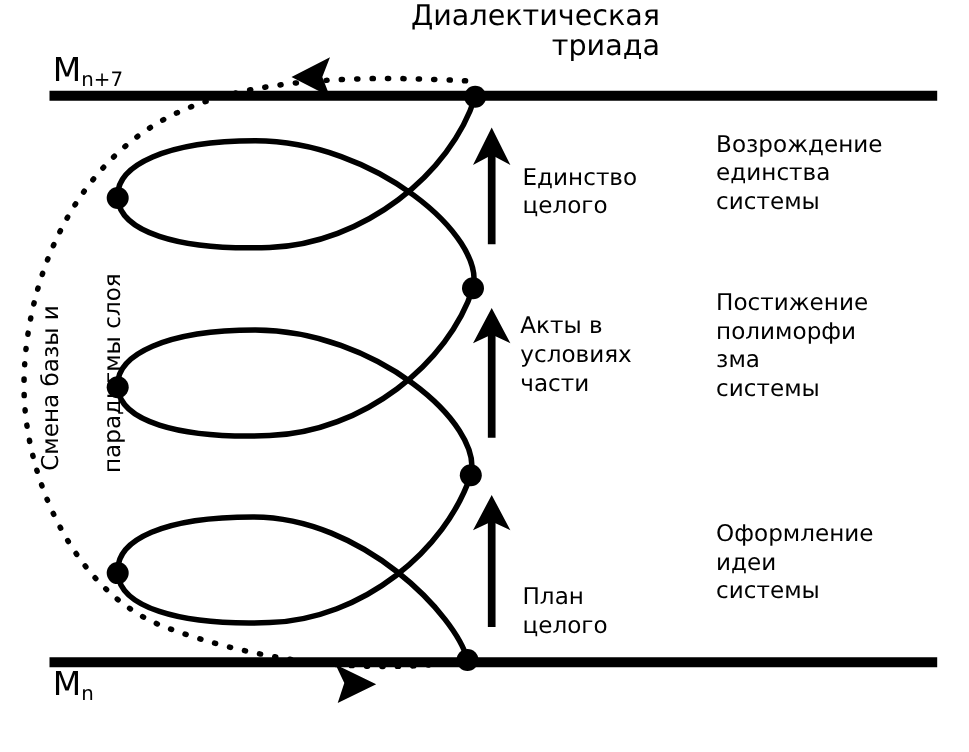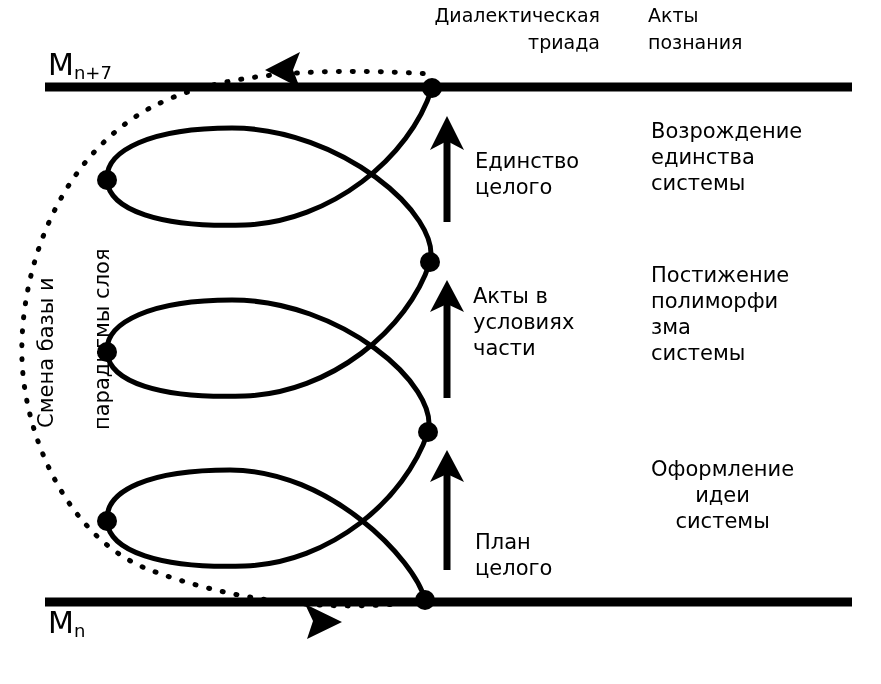--- a/index.html
+++ b/index.html
@@ -24,21 +24,21 @@
   }
   .lbl {
     position: absolute;
     color: #000000;
     font-family: "DejaVu Sans", sans-serif;
     font-size: 21px;
     line-height: 26px;
     white-space: pre-line;
   }
   .lbl-head {
-    font-size: 19px;
+    font-size: 26px;
     line-height: 27px;
   }
   .axis-label {
     position: absolute;
     font-family: "DejaVu Sans", sans-serif;
     font-size: 30px;
     color: #000000;
     line-height: 30px;
   }
   .axis-label sub {
@@ -115,22 +115,20 @@
     <circle cx="428" cy="432" r="10" fill="#000"></circle>
     <circle cx="425" cy="600" r="10" fill="#000"></circle>
     <circle cx="107" cy="180" r="10" fill="#000"></circle>
     <circle cx="107" cy="352" r="10" fill="#000"></circle>
     <circle cx="107" cy="521" r="10" fill="#000"></circle>
   </svg>
 
   <div class="lbl lbl-head ta-right" style="left:330px; top:2px; width:270px;">Диалектическая
 триада</div>
 
-  <div class="lbl lbl-head ta-left" style="left:648px; top:2px; width:220px;">Акты
-познания</div>
 
   <div class="axis-label" style="left:48px; top:50px;">
     <span>M</span><sub>n+7</sub>
   </div>
 
   <div class="axis-label" style="left:48px; top:608px;">
     <span>M</span><sub>n</sub>
   </div>
 
 
@@ -146,17 +144,17 @@
   <div class="lbl" style="left:473px; top:283px;">Акты в
 условиях
 части</div>
   <div class="lbl" style="left:651px; top:262px;">Постижение
 полиморфи
 зма
 системы</div>
 
   <div class="lbl" style="left:475px; top:505px;margin-top:24px;">План
 целого</div>
-  <div class="lbl" style="left:651px; top:456px;text-align:center;">Оформление
+  <div class="lbl" style="left:651px; top:472px;">Оформление
 идеи
 системы</div>
 
 </div>
 
 </body></html>

